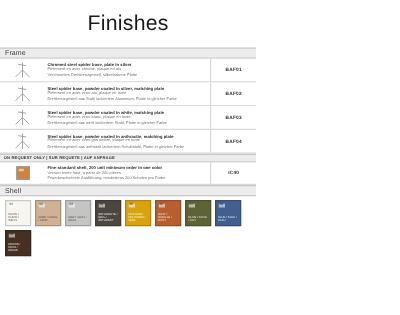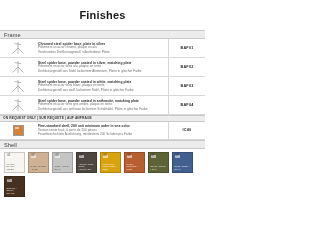--- a/index.html
+++ b/index.html
@@ -7,22 +7,22 @@
     width: 205px; height: 252px;
     background: #ffffff;
     font-family: "Liberation Sans", sans-serif;
     overflow: hidden;
   }
   .page { position: relative; width: 205px; height: 252px; background: #fff; }
 
   
   .page-title {
     text-align: center;
-    font-size: 11px;
-    font-weight: 700;
+    font-size: 17px;
+    font-weight: 400;
     color: #1a1a1a;
     letter-spacing: .2px;
     padding-top: 9px;
     padding-bottom: 9px;
   }
 
   
   .section-head {
     background: #ececec;
     border-top: .5px solid #c9c9c9;

